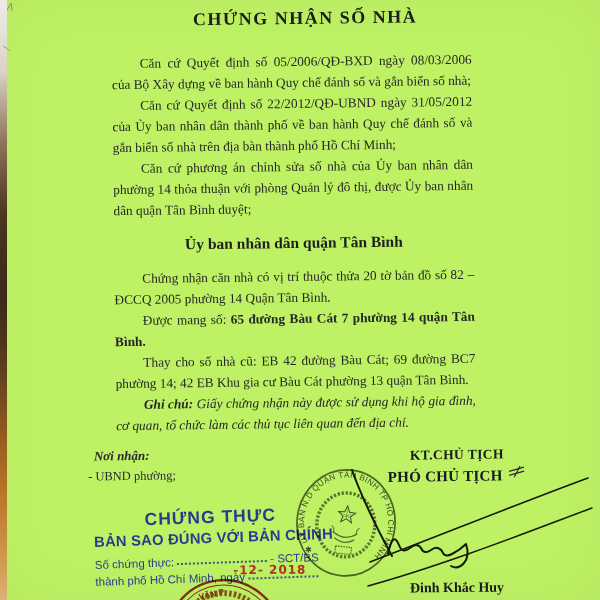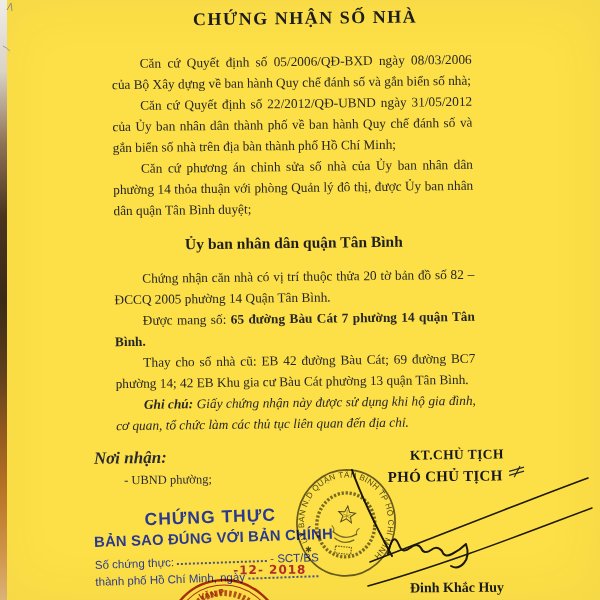--- a/index.html
+++ b/index.html
@@ -2,21 +2,21 @@
 <html><head>
 <meta charset="utf-8">
 <style>
   html,body{margin:0;padding:0;}
   body{
     width:600px;height:600px;overflow:hidden;position:relative;
     background:#f7f6f3;
     font-family:"Liberation Serif","DejaVu Serif",serif;
   }
   .page{
-    position:absolute;inset:0;background:#fde047;
+    position:absolute;inset:0;background:#bef264;
     box-shadow:inset 0 0 60px rgba(60,55,45,0.06);
   }
   .wood-strip{
     position:absolute;left:0;top:0;width:7px;height:600px;
     background:linear-gradient(180deg,
       #efece7 0%, #d9d2c6 12%, #8d7256 24%, #4a351f 36%, #3a2a16 50%,
       #5f3f1d 62%, #91591f 72%, #b97427 82%, #cf9448 92%, #dcb277 100%);
   }
   .doc{
     position:absolute;left:111px;top:8px;width:360px;
@@ -32,22 +32,22 @@
     text-indent:28px;margin:0;color:#262626;
   }
   .heading2{
     font-size:15.5px;font-weight:bold;text-align:center;
     margin:15px 0 14px 0;color:#1e1e1e;
   }
   .note i{font-style:italic;}
   .note b{font-style:italic;}
   
   .noi-nhan{position:absolute;left:88px;top:448px;color:#2a2a33;transform:rotate(-0.7deg);}
-  .noi-nhan .nn-label{font-size:17px;font-weight:bold;font-style:italic;margin-left:6px;}
-  .noi-nhan .nn-item{font-size:12.5px;line-height:17.5px;margin-top:4px;margin-left:36px;}
+  .noi-nhan .nn-label{font-size:13px;font-weight:bold;font-style:italic;margin-left:6px;}
+  .noi-nhan .nn-item{font-size:12.5px;line-height:17.5px;margin-top:4px;}
   .noi-nhan .nn-item:first-of-type{margin-top:9px;}
   
   .signer{position:absolute;left:378px;top:447px;width:158px;text-align:center;
     color:#17171f;transform:rotate(-0.8deg);}
   .signer .s1{font-size:13.5px;font-weight:bold;letter-spacing:.4px;}
   .signer .s2{font-size:15px;font-weight:bold;letter-spacing:.3px;margin-top:3px;white-space:nowrap;}
   .initial-mark{display:inline-block;vertical-align:2px;margin-left:4px;}
   .signer-name{position:absolute;left:381px;top:580px;width:152px;text-align:center;
     font-size:14px;font-weight:bold;color:#1b1b1b;transform:rotate(-0.5deg);}
   

